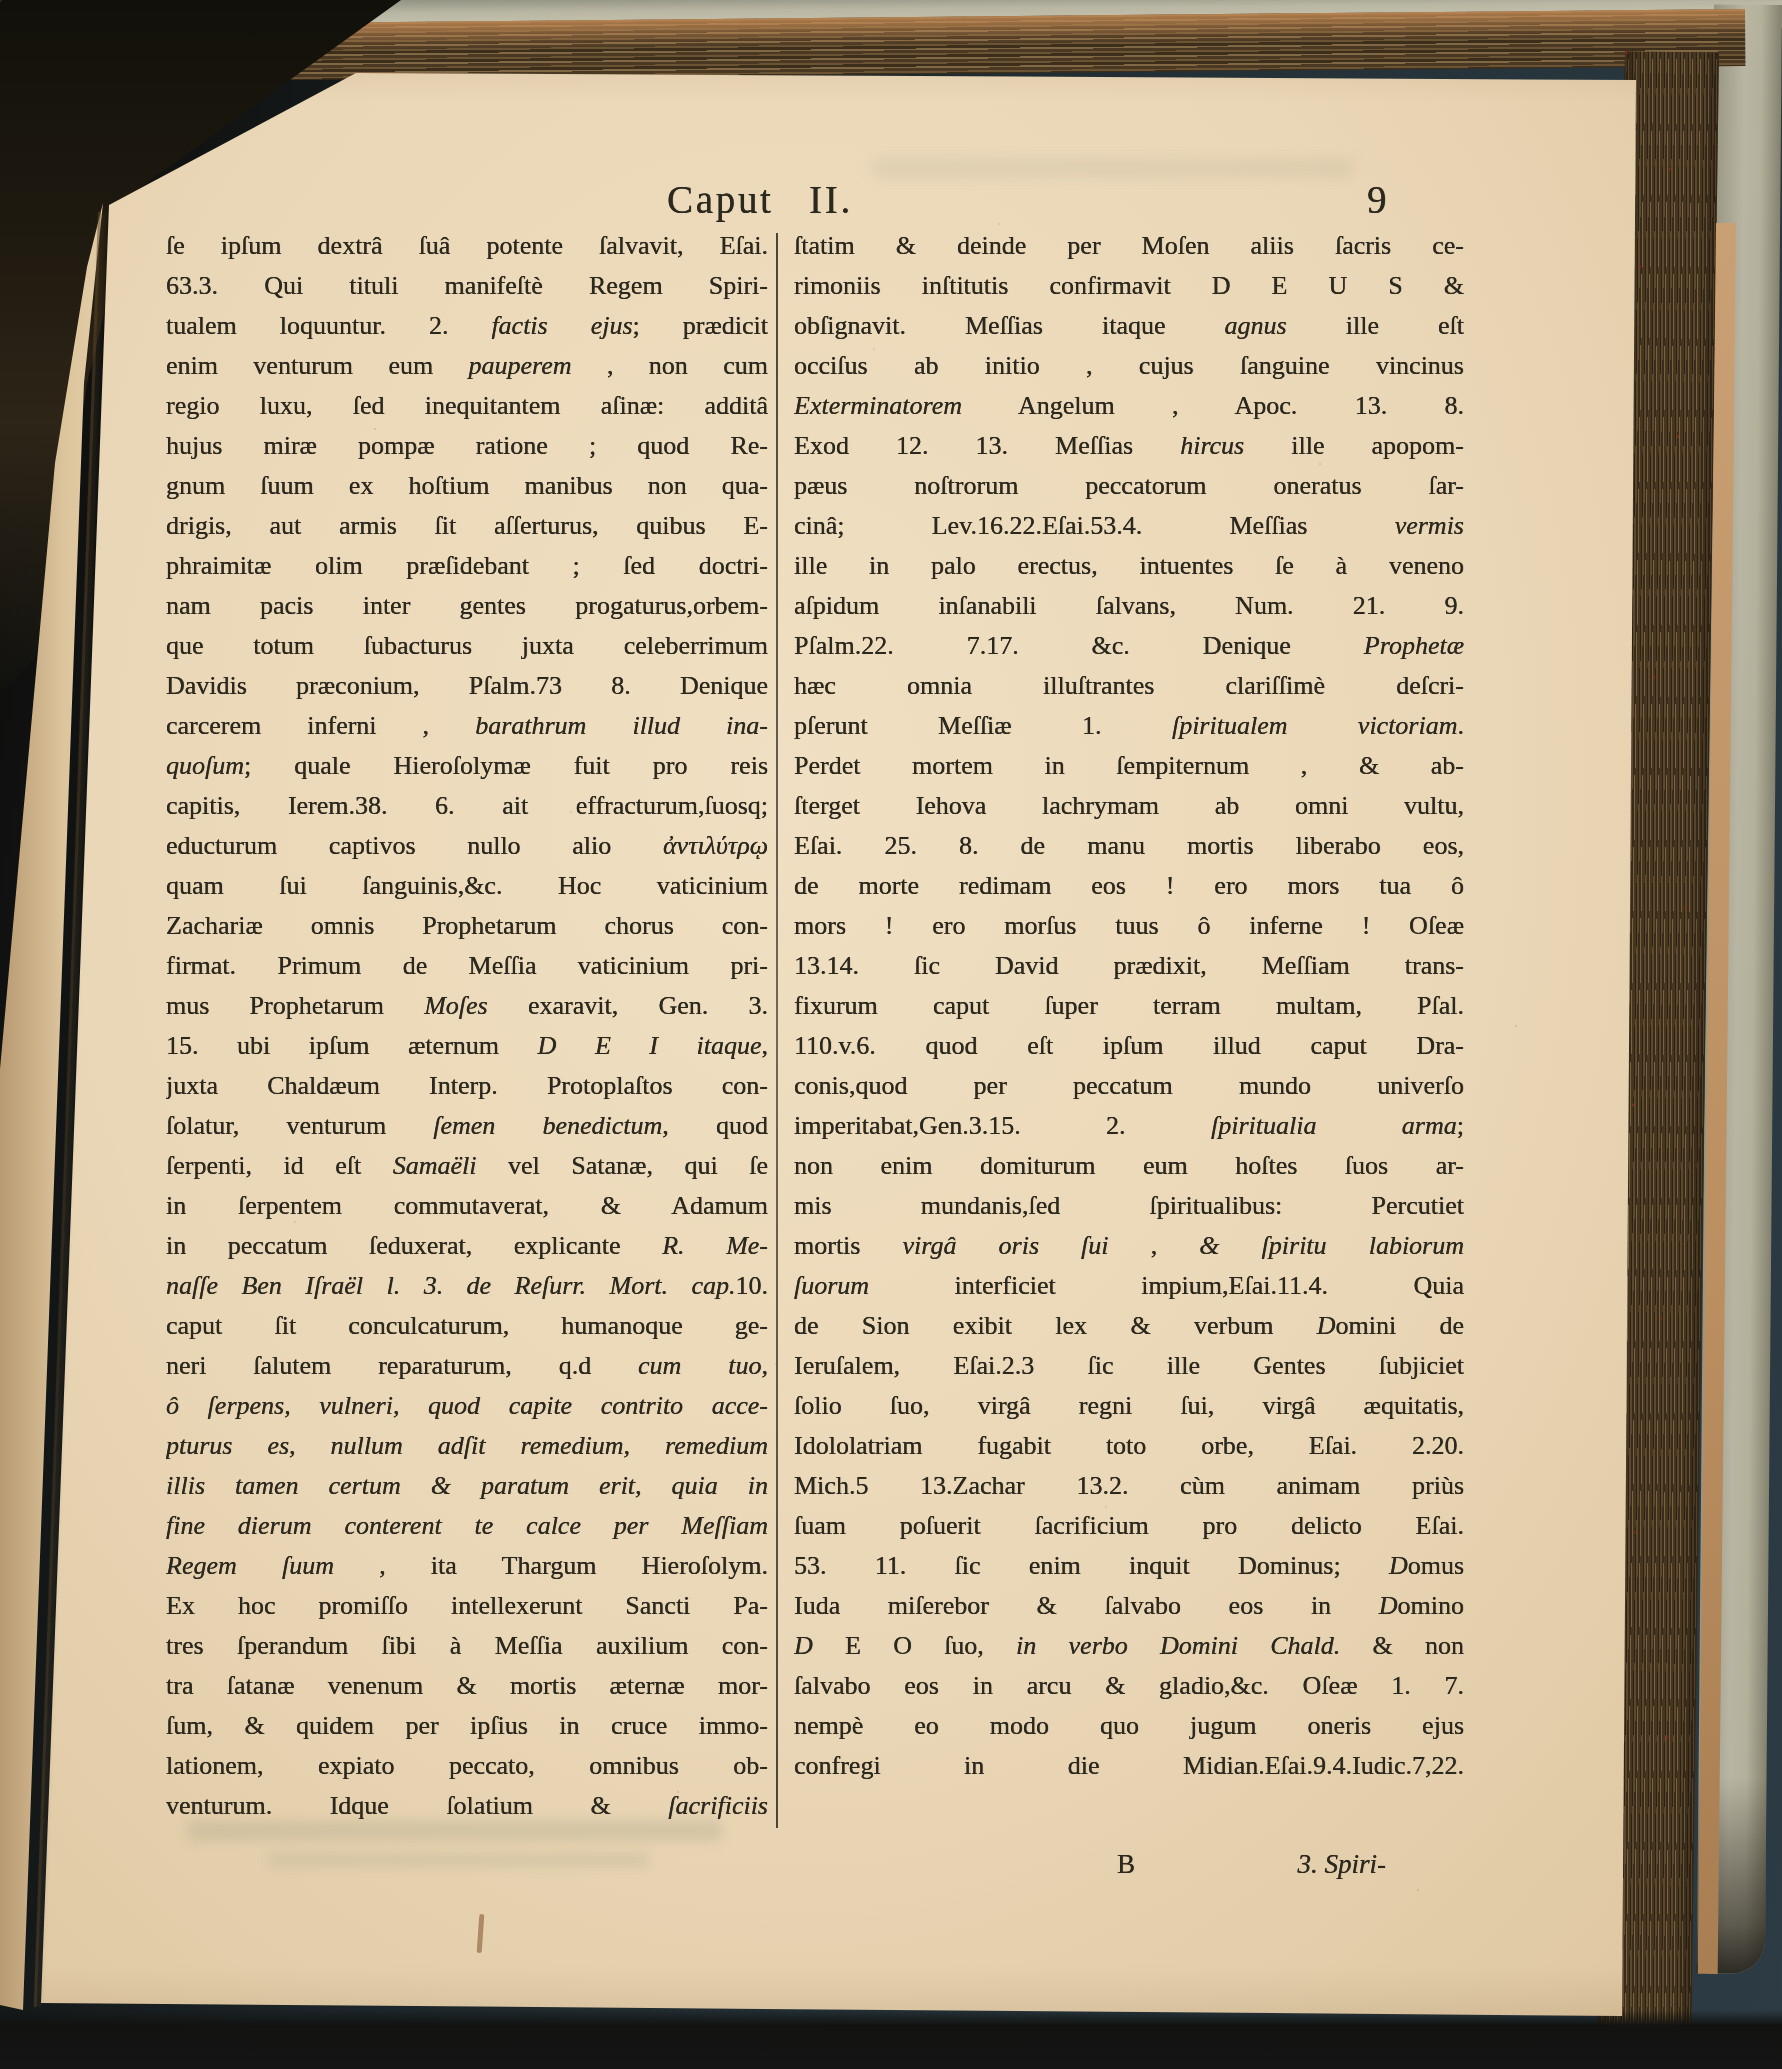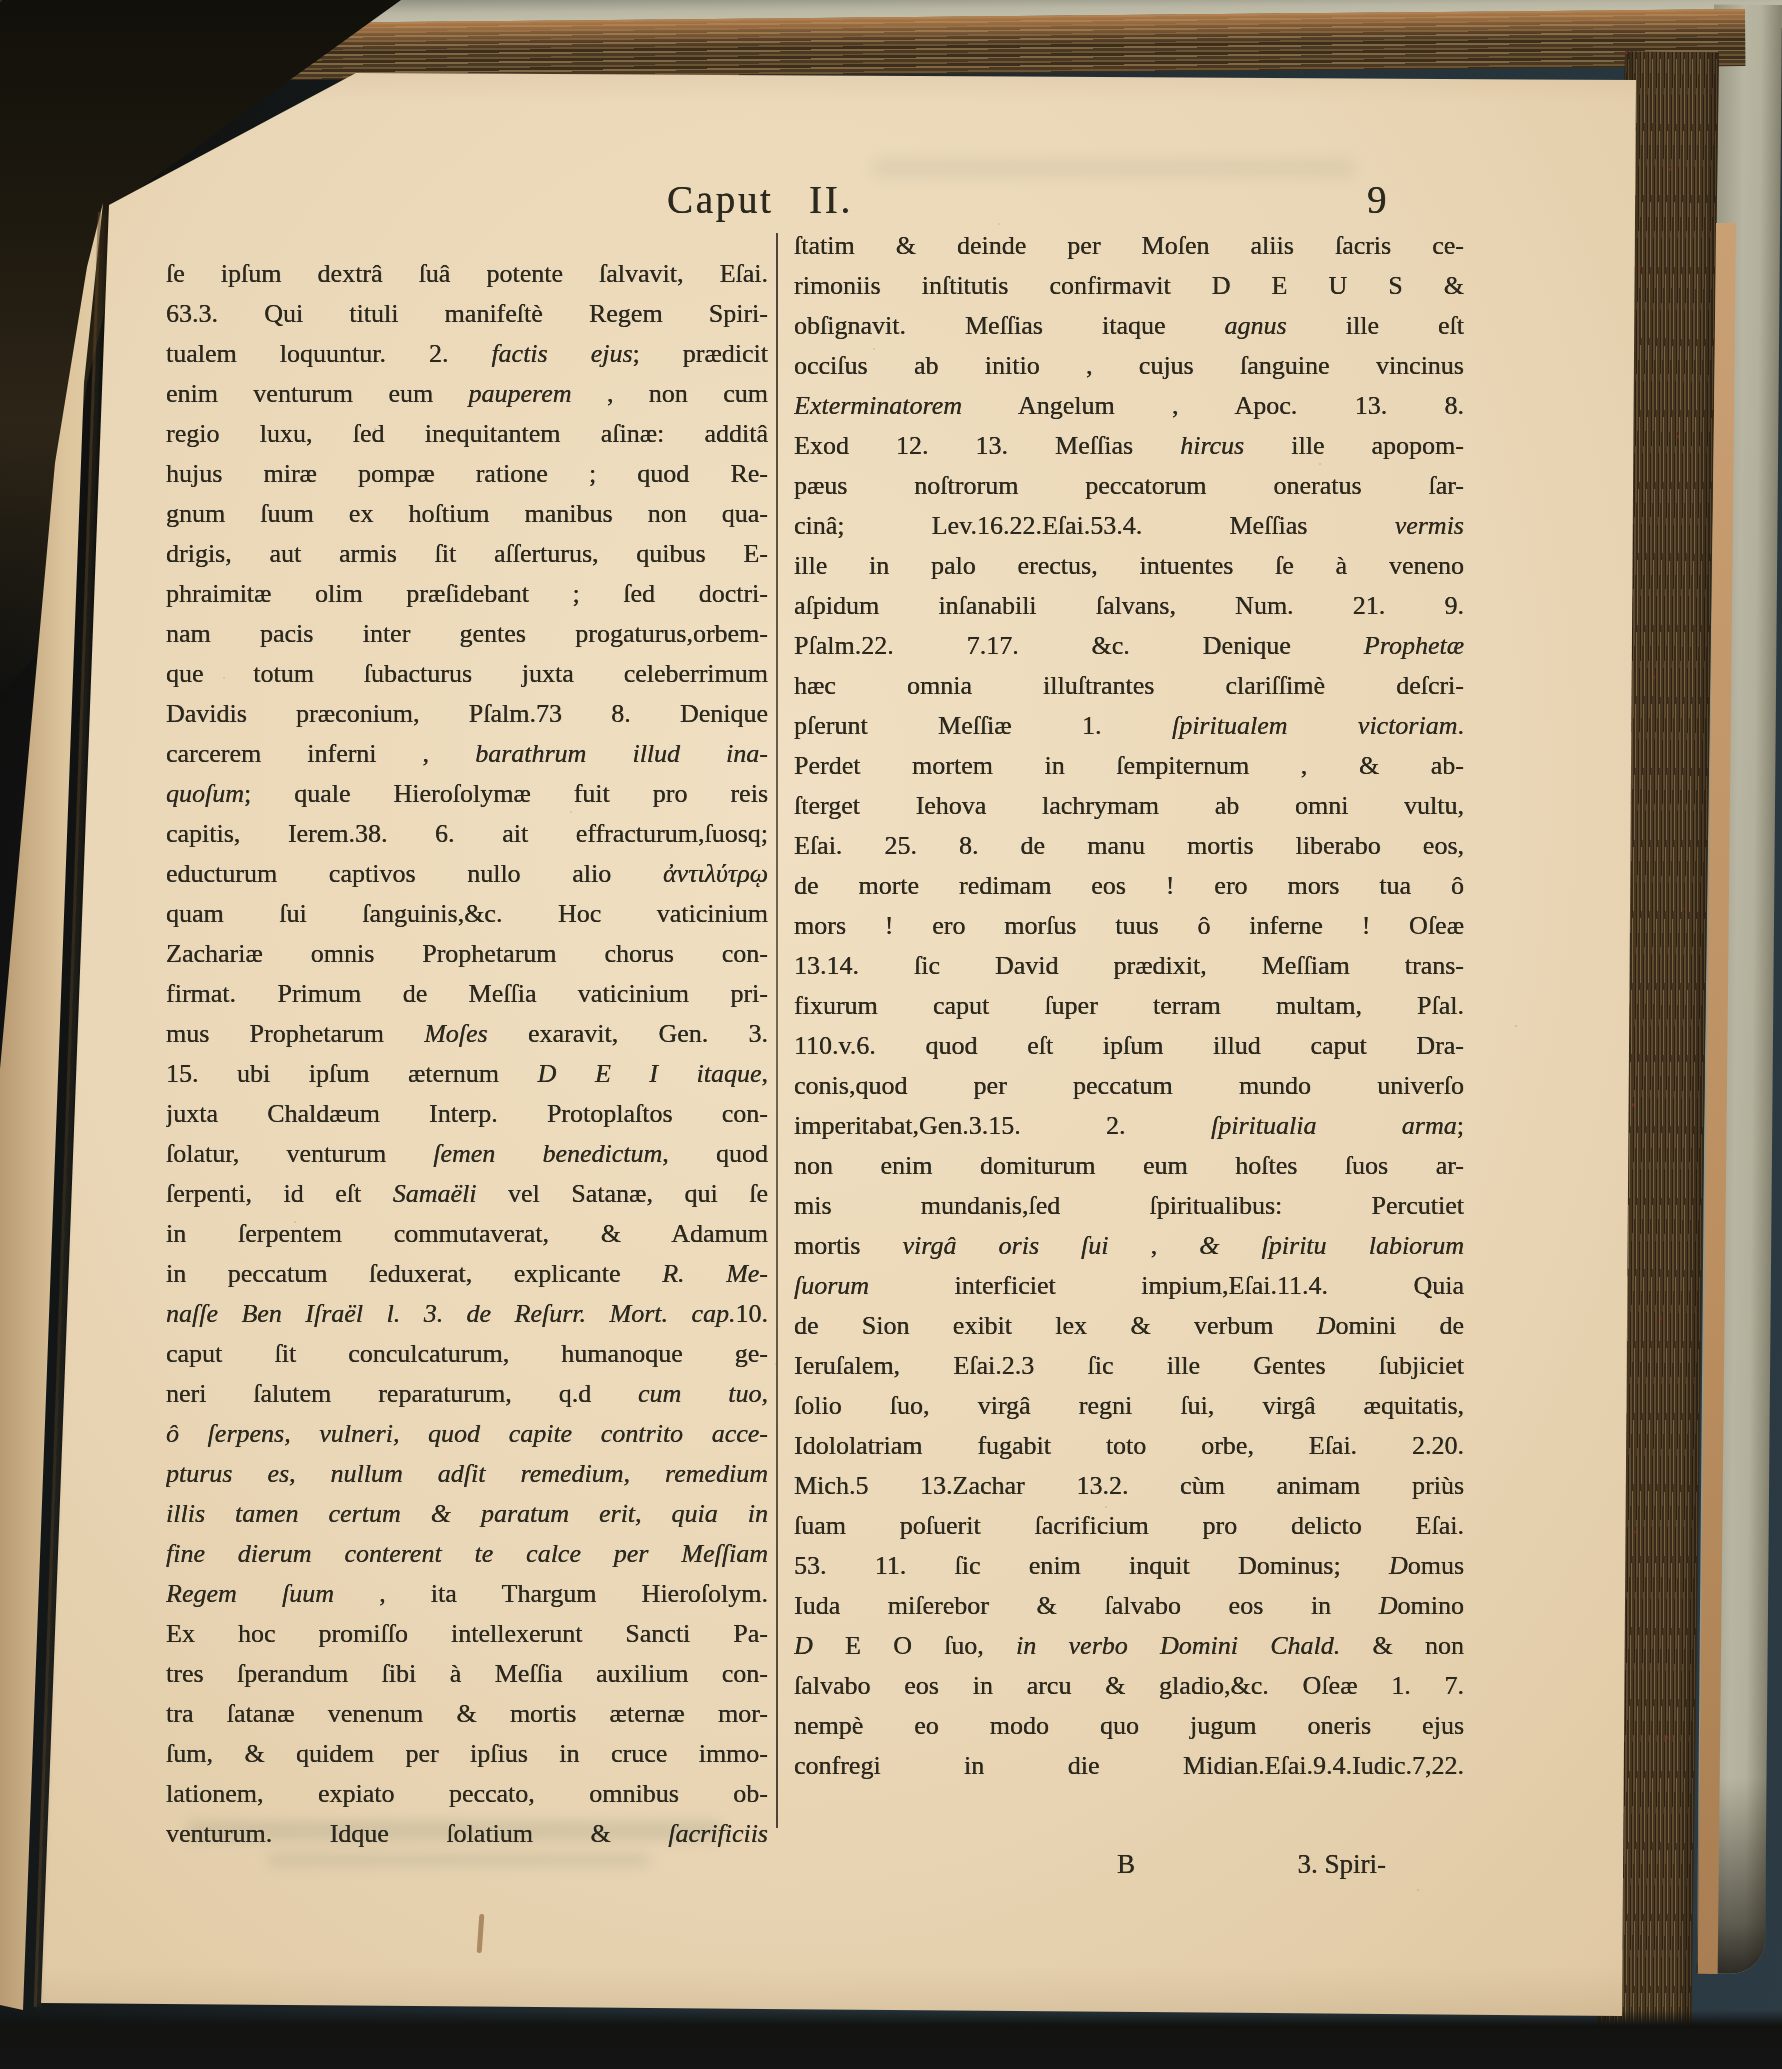--- a/index.html
+++ b/index.html
@@ -100,29 +100,29 @@
   .mark-dash{position:absolute;left:478px;top:1914px;width:4.5px;height:39px;border-radius:2.7px;
     background:#7d5126;opacity:.55;transform:rotate(4deg);}
 
   
   .content{position:absolute;left:0;top:8px;width:1419px;height:2069px;color:#2b281e;border-radius:9px;}
   .content,.content *{text-shadow:0 0 0.4px rgba(43,40,30,.85),0.4px 0.4px 0.7px rgba(43,40,30,.3);}
   .running-head{position:absolute;left:667px;top:169px;font-size:39px;line-height:46px;
     letter-spacing:2.7px;word-spacing:23px;}
   .folio{position:absolute;left:1367px;top:169px;font-size:39px;line-height:46px;}
   .col{position:absolute;top:218px;font-size:26px;line-height:40px;}
-  .col-left{left:166px;width:602px;margin-top:28px;}
+  .col-left{left:166px;width:602px;}
   .col-right{left:794px;width:670px;font-family:Liberation Serif, serif;}
   .tline{height:40px;overflow:hidden;text-align:justify;text-align-last:justify;white-space:normal;}
   .tline i{font-style:italic;}
   .divider{position:absolute;left:776px;top:225px;width:2.2px;height:1595px;
     background:linear-gradient(to bottom,rgba(58,52,40,.9),rgba(58,52,40,.7) 50%,rgba(58,52,40,.9));}
   .sig-line{position:absolute;left:794px;top:1841px;width:670px;height:43px;font-size:27px;}
   .sig{position:absolute;left:323px;top:0;}
-  .catch{position:absolute;right:78px;top:0;}
+  .catch{position:absolute;right:78px;top:0;font-style:italic;}
 </style>
 </head>
 <body>
 
 <div class="stage">
 
   <div class="cover-top"></div>
   <div class="cover-right"></div>
   <div class="edges-top"></div>
   <div class="edges-right">

